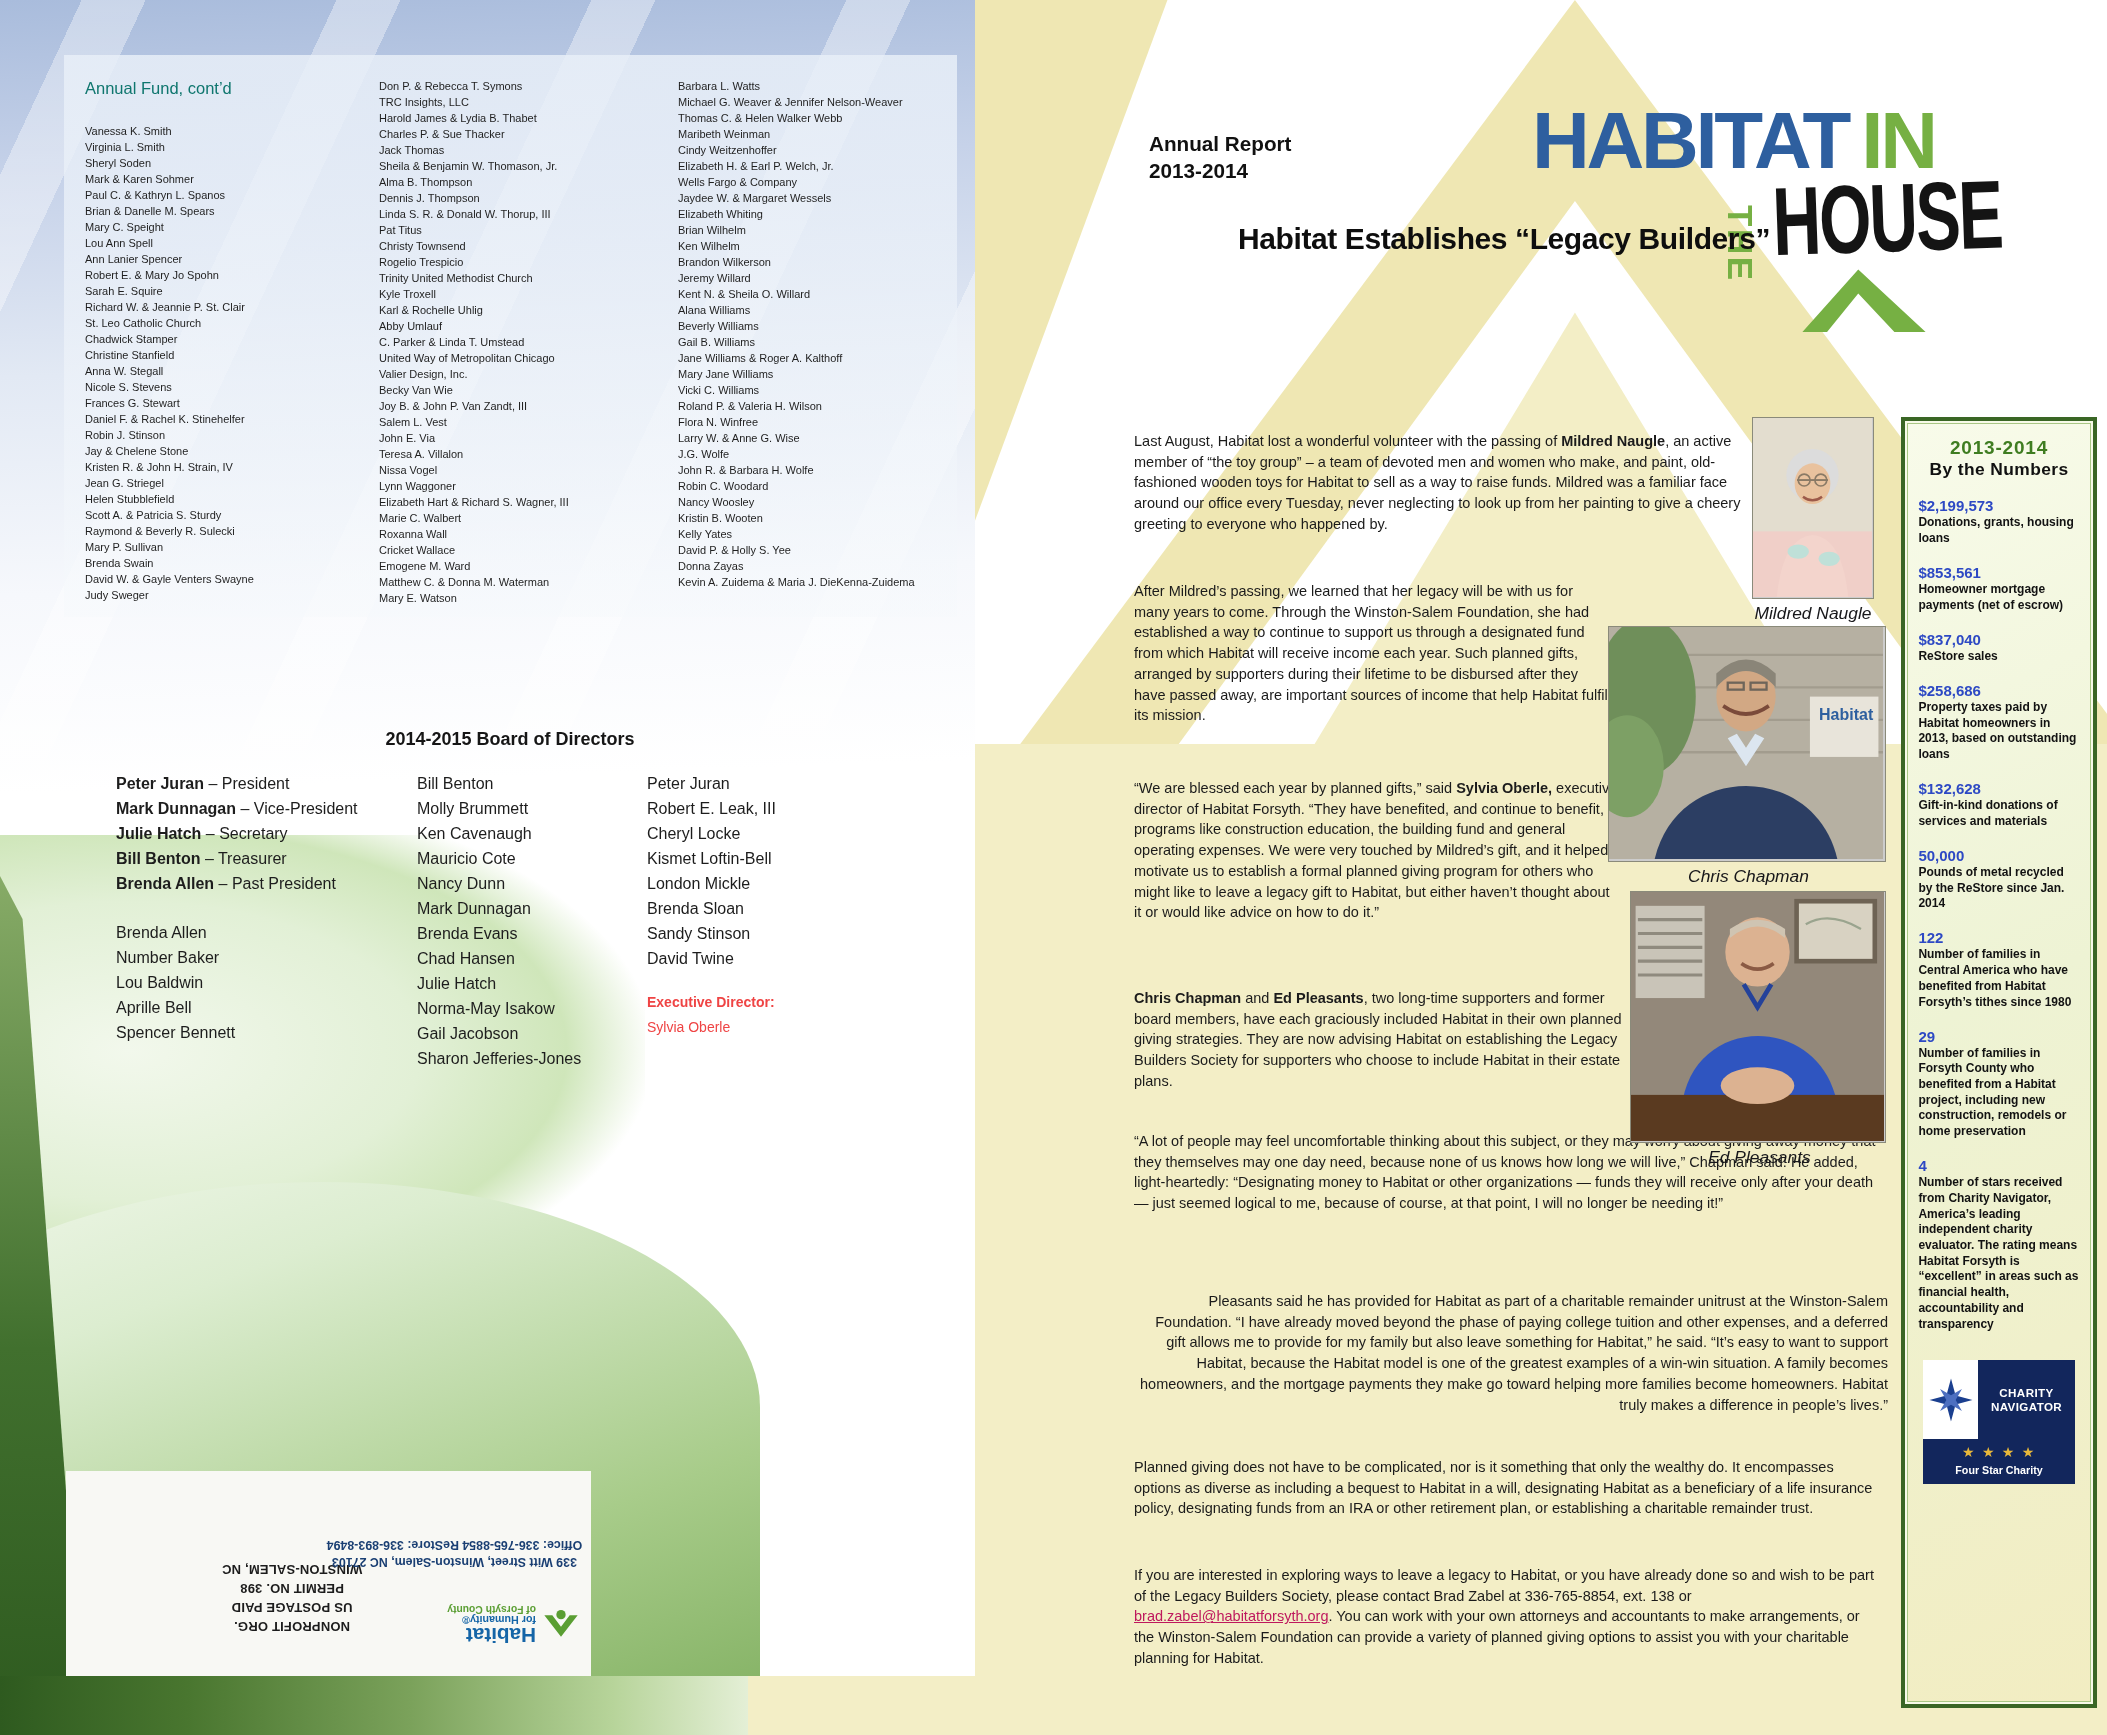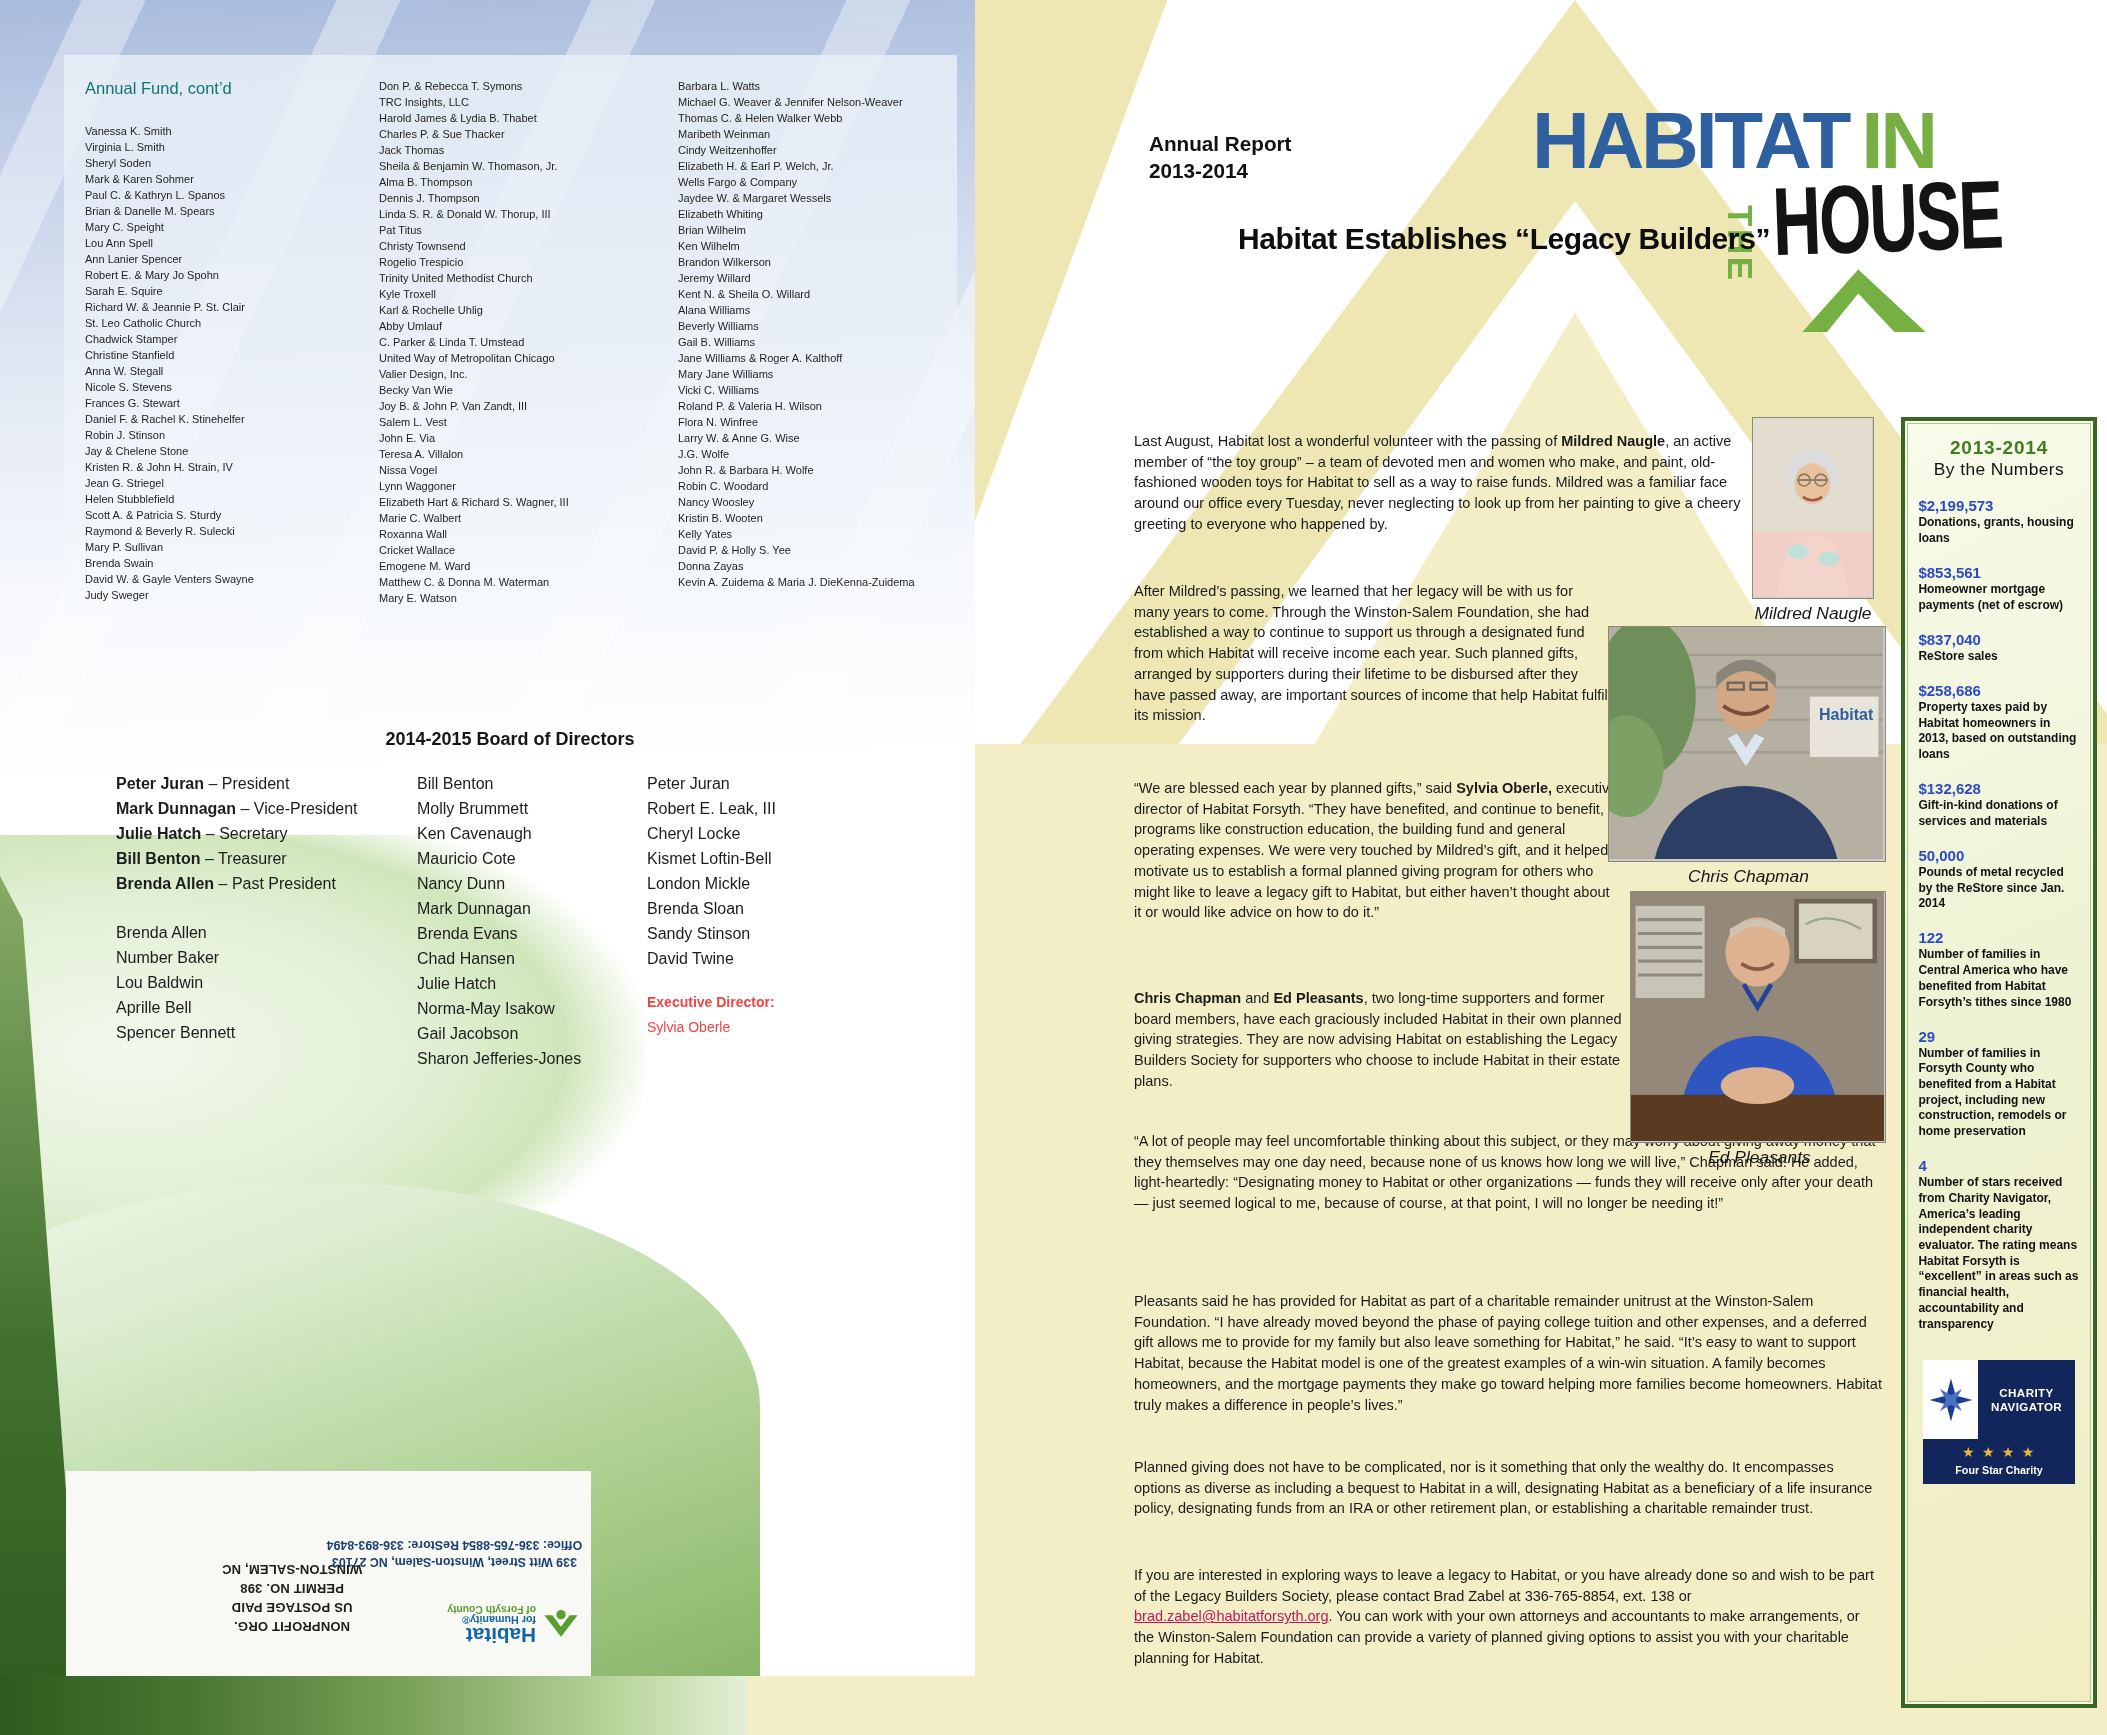--- a/index.html
+++ b/index.html
@@ -83,21 +83,21 @@
   .headline { position:absolute; left:1124px; top:222px; width:760px; text-align:center;
     font-size:30px; font-weight:bold; letter-spacing:-0.4px; color:#0e0e0e; }
 
   
   .para { position:absolute; font-size:14.5px; line-height:20.7px; color:#1b1b1b; }
   #p1 { left:1134px; top:431px; width:618px; }
   #p2 { left:1134px; top:581px; width:478px; }
   #p3 { left:1134px; top:778px; width:486px; }
   #p4 { left:1134px; top:988px; width:498px; }
   #p5 { left:1134px; top:1131px; width:748px; }
-  #p6 { left:1134px; top:1291px; width:754px; }
+  #p6 { left:1134px; top:1291px; width:754px;text-align:right; }
   #p7 { left:1134px; top:1457px; width:748px; }
   #p8 { left:1134px; top:1565px; width:748px; }
   .email-link { color:#be185d; text-decoration:underline; cursor:pointer; }
 
   
   .photo { position:absolute; border:1.7px solid #8a8a7a; background:#ccc; overflow:hidden; }
   #photo-mildred { left:1752px; top:417px; width:122px; height:182px; }
   #photo-chris { left:1608px; top:626px; width:278px; height:236px; }
   #photo-ed { left:1630px; top:891px; width:256px; height:252px; }
   .caption { position:absolute; font-style:italic; font-size:17.4px; color:#17171a; text-align:center; }
@@ -105,21 +105,21 @@
   #cap-chris { left:1641px; top:866px; width:215px; }
   #cap-ed { left:1668px; top:1147px; width:183px; }
 
   
   .sidebar { position:absolute; left:1901px; top:417px; width:196px; height:1291px;
     border:4.1px solid #3a6625; background:#f7fae8; }
   .sidebar-inner { position:absolute; inset:1.7px; border:1.7px solid #a9c785;
     background:linear-gradient(155deg,#f8fbea 0%, #eef3d4 45%, #f2edc2 100%);
     padding:13.2px 10.7px 11.6px 10.7px; overflow:hidden; }
   .sb-years { text-align:center; font-size:19px; font-weight:bold; color:#3f7d21; letter-spacing:0.8px; }
-  .sb-title { text-align:center; font-size:17.4px; font-weight:normal; color:#111; letter-spacing:0.4px; margin-bottom:5px; }
+  .sb-title { text-align:center; font-size:17.4px; font-weight:bold; color:#111; letter-spacing:0.4px; margin-bottom:5px; }
   .stat { margin-top:17.4px; }
   .stat-value { font-size:15px; font-weight:bold; color:#2d49c4; line-height:18px; }
   .stat-desc { font-size:12px; font-weight:bold; color:#121212; line-height:15.7px; }
 
   .badge { width:152px; margin:28px auto 0 auto; }
   .badge-top { display:flex; height:79px; }
   .badge-star-box { width:55px; background:#ffffff; display:flex; align-items:center; justify-content:center; }
   .badge-name { flex:1; background:#12265c; color:#fff; display:flex; flex-direction:column;
     align-items:center; justify-content:center; font-weight:bold; font-size:11.6px; letter-spacing:0.4px; line-height:14px; }
   .badge-stars { background:#12265c; color:#e8b83a; text-align:center; font-size:14px; padding:5px 0 1.7px 0; letter-spacing:1.7px; }

